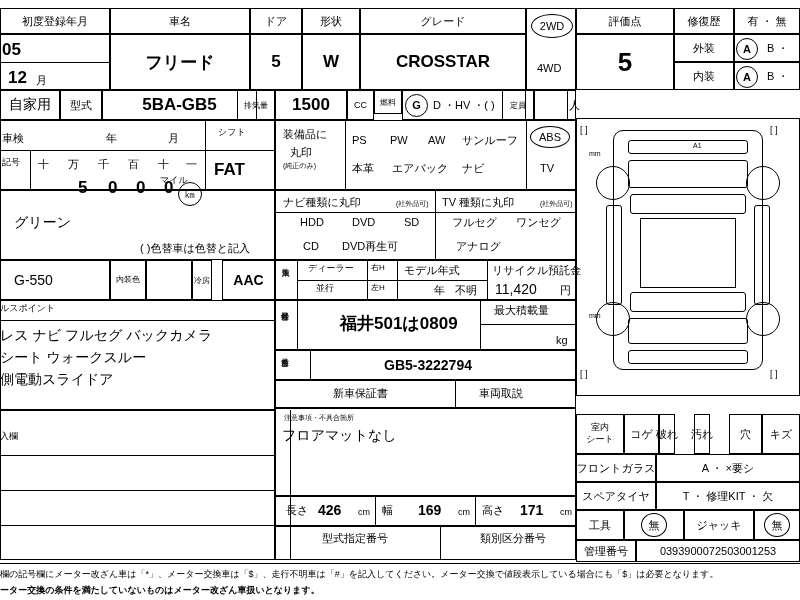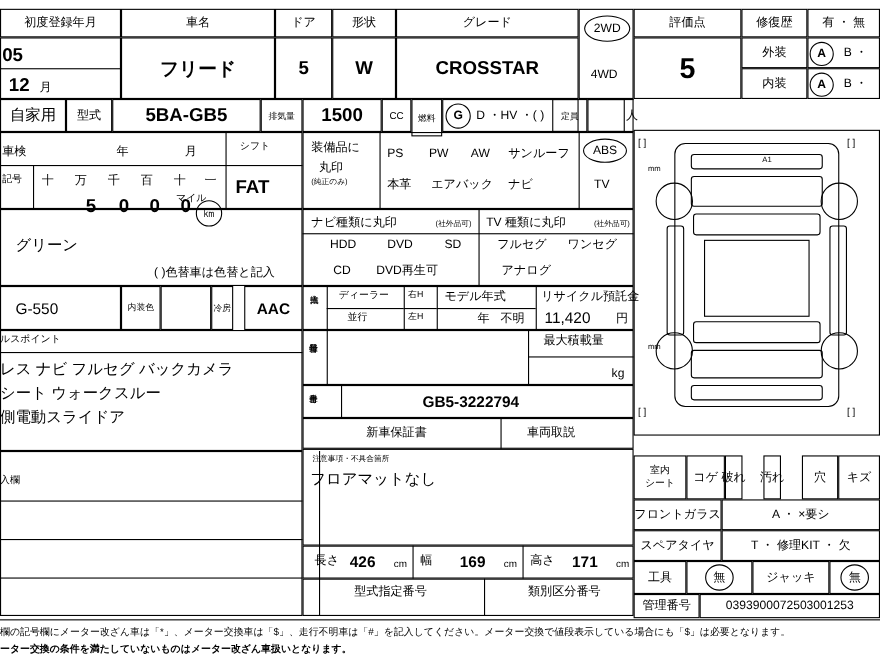--- a/index.html
+++ b/index.html
@@ -103,33 +103,33 @@
   <div class="bx ctr" style="left:360px;top:34px;width:166px;height:56px;">
     <span class="big">CROSSTAR</span>
   </div>
 
   <div class="bx ctr" style="left:0;top:90px;width:60px;height:30px;">
     <span class="mid">自家用</span>
   </div>
   <div class="bx ctr" style="left:60px;top:90px;width:42px;height:30px;">
     <span class="lbl" style="position:static;">型式</span>
   </div>
-  <div class="bx ctr" style="left:102px;top:90px;width:135px;height:30px;">
+  <div class="bx ctr" style="left:102px;top:90px;width:155px;height:30px;">
     <span class="big">5BA-GB5</span>
   </div>
   <div class="bx ctr" style="left:237px;top:90px;width:38px;height:30px;">
     <span class="xsmall">排気量</span>
   </div>
   <div class="bx ctr" style="left:275px;top:90px;width:72px;height:30px;">
     <span class="big">1500</span>
   </div>
   <div class="bx ctr" style="left:347px;top:90px;width:27px;height:30px;">
     <span class="small">CC</span>
   </div>
-  <div class="bx ctr" style="left:374px;top:90px;width:28px;height:34px;">
+  <div class="bx ctr" style="left:374px;top:90px;width:28px;height:24px;">
     <span class="xsmall">燃料</span>
   </div>
   <div class="bx lft" style="left:402px;top:90px;width:124px;height:30px;padding-left:30px;align-items:center;">
     <span class="lbl" style="position:static;">D ・HV ・(        )</span>
   </div>
   <div class="circ" style="position:absolute;left:405px;top:94px;width:21px;height:21px;">
     <span class="lbl bold" style="position:static;">G</span>
   </div>
   <div class="bx ctr" style="left:502px;top:90px;width:32px;height:30px;">
     <span class="xsmall">定員</span>
@@ -249,20 +249,21 @@
   <div class="lbl" style="left:434px;top:284px;">年</div>
   <div class="lbl" style="left:455px;top:284px;">不明</div>
   <div class="grid-line" style="left:487px;top:260px;width:1px;height:40px;"></div>
   <div class="lbl" style="left:492px;top:264px;">リサイクル預託金</div>
   <div class="mid" style="position:absolute;left:495px;top:281px;">11,420</div>
   <div class="lbl" style="left:560px;top:284px;">円</div>
 
   <div class="bx" style="left:275px;top:300px;width:301px;height:50px;"></div>
   <div class="lbl xsmall vert" style="left:280px;top:306px;line-height:1;">登録番号</div>
   <div class="grid-line" style="left:297px;top:300px;width:1px;height:50px;"></div>
+  <div class="bold" style="position:absolute;left:340px;top:312px;font-size:17px;">福井501は0809</div>
   <div class="grid-line" style="left:480px;top:300px;width:1px;height:50px;"></div>
   <div class="lbl" style="left:494px;top:304px;">最大積載量</div>
   <div class="grid-line" style="left:480px;top:324px;width:96px;height:1px;"></div>
   <div class="lbl" style="left:556px;top:334px;">kg</div>
 
   <div class="bx" style="left:275px;top:350px;width:301px;height:30px;"></div>
   <div class="lbl xsmall vert" style="left:280px;top:352px;line-height:1;">車台番号</div>
   <div class="grid-line" style="left:310px;top:350px;width:1px;height:30px;"></div>
   <div class="mid bold" style="position:absolute;left:384px;top:357px;">GB5-3222794</div>
 

